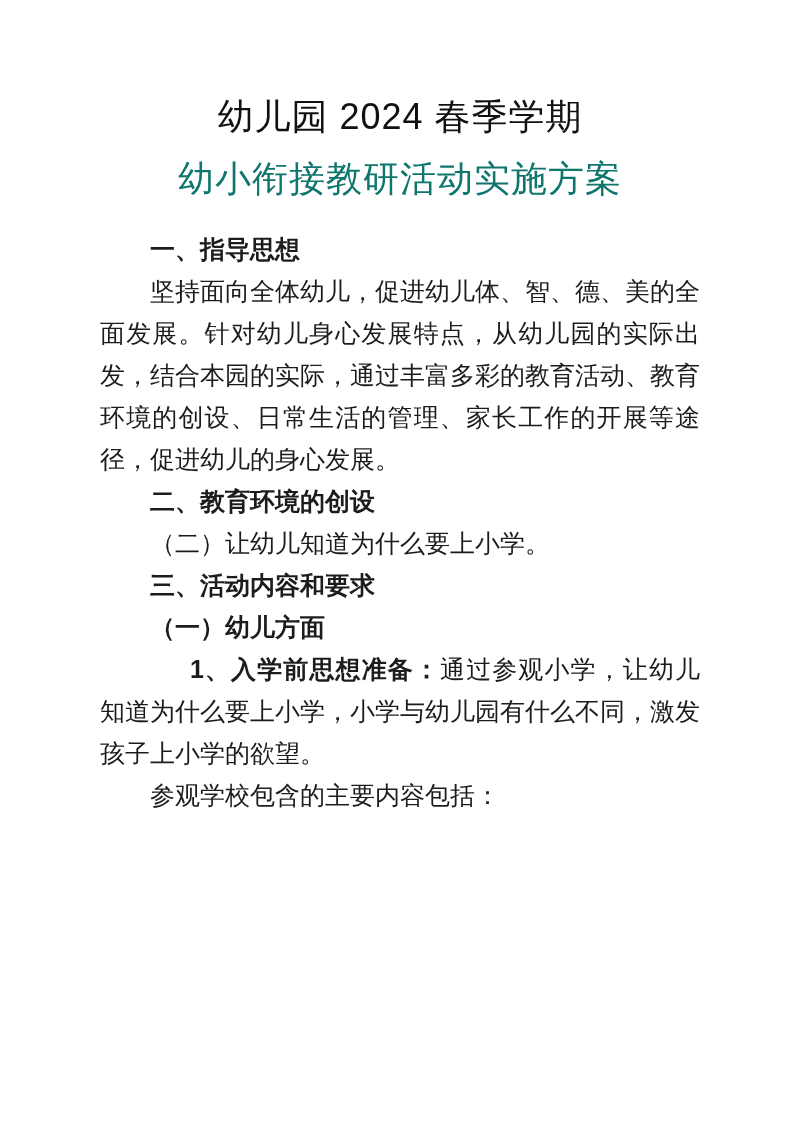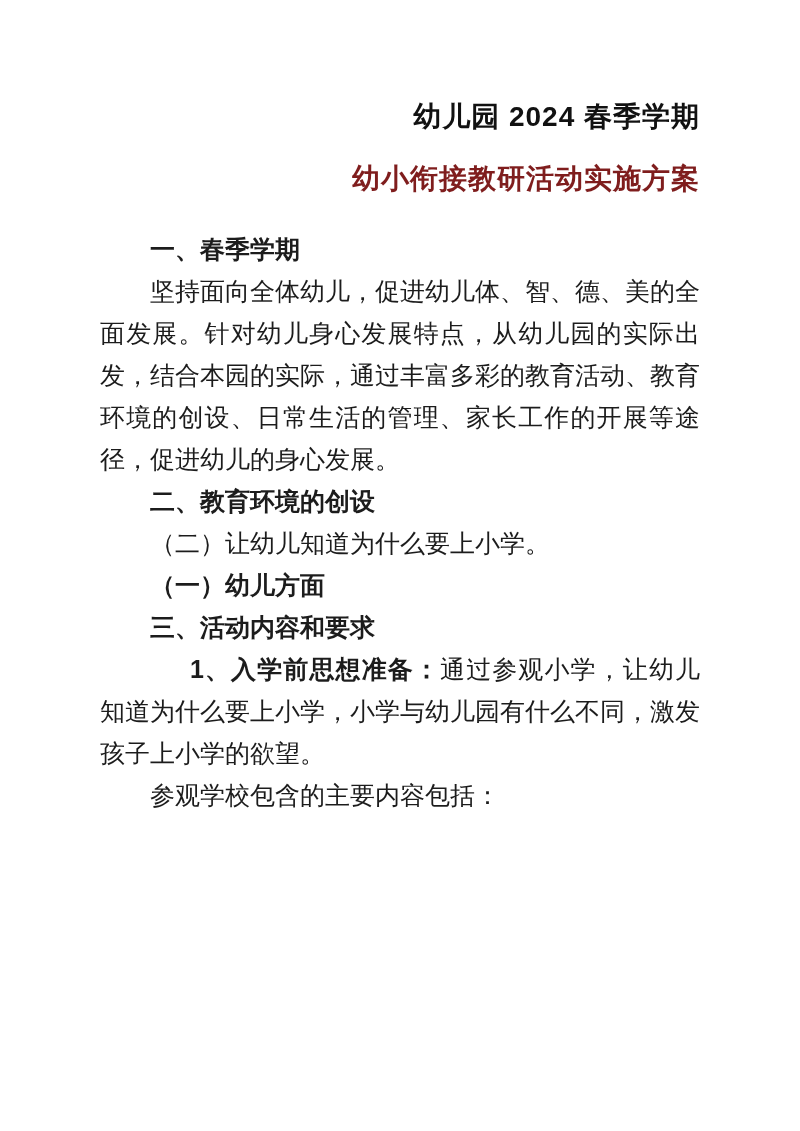--- a/index.html
+++ b/index.html
@@ -16,24 +16,24 @@
   }
   .page {
     box-sizing: border-box;
     width: 800px;
     height: 1131px;
     padding: 86px 100px 0 100px;
     background: #ffffff;
   }
   .title {
     margin: 0;
-    text-align: right;
-    font-size: 28px;
+    text-align: center;
+    font-size: 36px;
     line-height: 62px;
-    font-weight: bold;
+    font-weight: normal;
     color: #111111;
     letter-spacing: 1px;
     white-space: nowrap;
   }
   .title.subtitle {
     margin-bottom: 18px;
   }
   .doc-body {
     font-size: 25px;
     line-height: 42px;
@@ -51,24 +51,24 @@
   .doc-body p strong {
     font-weight: bold;
     margin-left: 40px;
   }
 </style>
 </head>
 <body style="color: rgb(28, 28, 28); background: rgb(255, 255, 255);">
 
 <div class="page">
   <h1 class="title">幼儿园 2024 春季学期</h1>
-  <h1 class="title subtitle" id="doc-subtitle" style="color: #7f1d1d;">幼小衔接教研活动实施方案</h1>
+  <h1 class="title subtitle" id="doc-subtitle" style="color: #0f766e;">幼小衔接教研活动实施方案</h1>
   <div class="doc-body" id="doc-body">
-      <p class="heading">一、春季学期</p>
+      <p class="heading">一、指导思想</p>
       <p class="para">坚持面向全体幼儿，促进幼儿体、智、德、美的全面发展。针对幼儿身心发展特点，从幼儿园的实际出发，结合本园的实际，通过丰富多彩的教育活动、教育环境的创设、日常生活的管理、家长工作的开展等途径，促进幼儿的身心发展。</p>
       <p class="heading">二、教育环境的创设</p>
       <p class="para">（二）让幼儿知道为什么要上小学。</p>
+      <p class="heading">三、活动内容和要求</p>
       <p class="heading">（一）幼儿方面</p>
-      <p class="heading">三、活动内容和要求</p>
       <p class="para"><strong>1、入学前思想准备：</strong>通过参观小学，让幼儿知道为什么要上小学，小学与幼儿园有什么不同，激发孩子上小学的欲望。</p>
       <p class="para">参观学校包含的主要内容包括：</p>
     </div>
 </div>
 
 </body></html>

